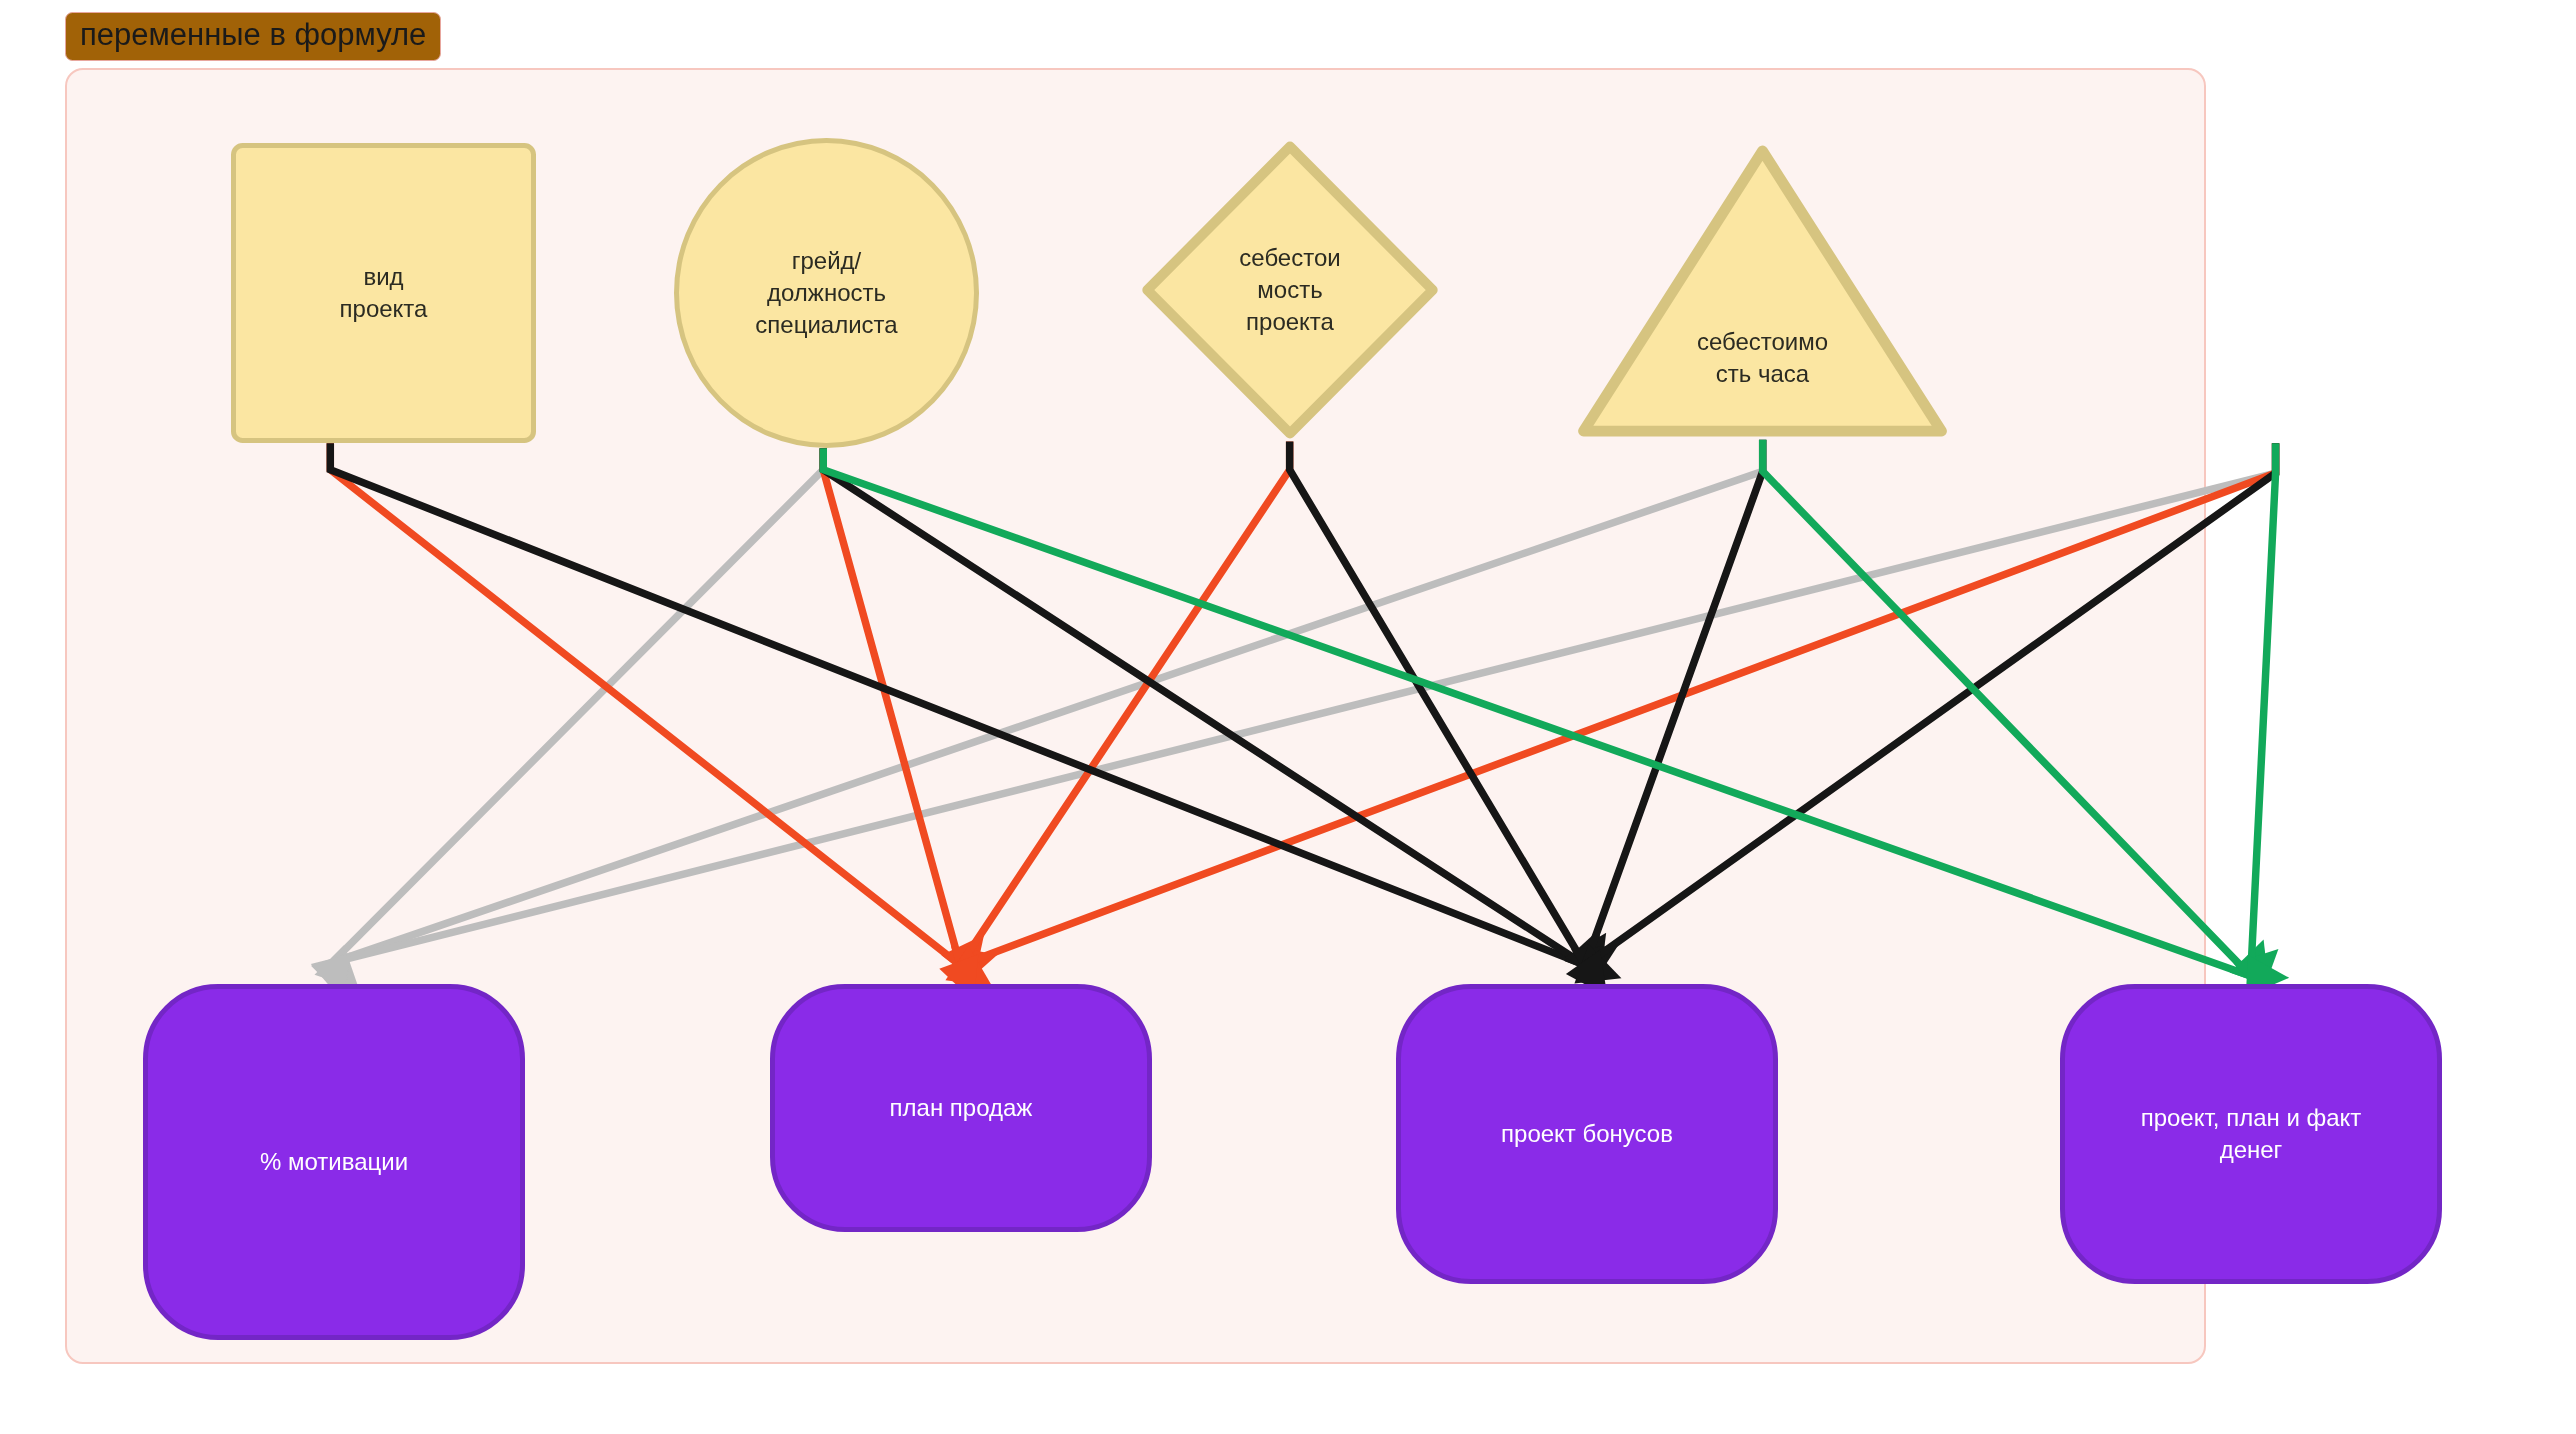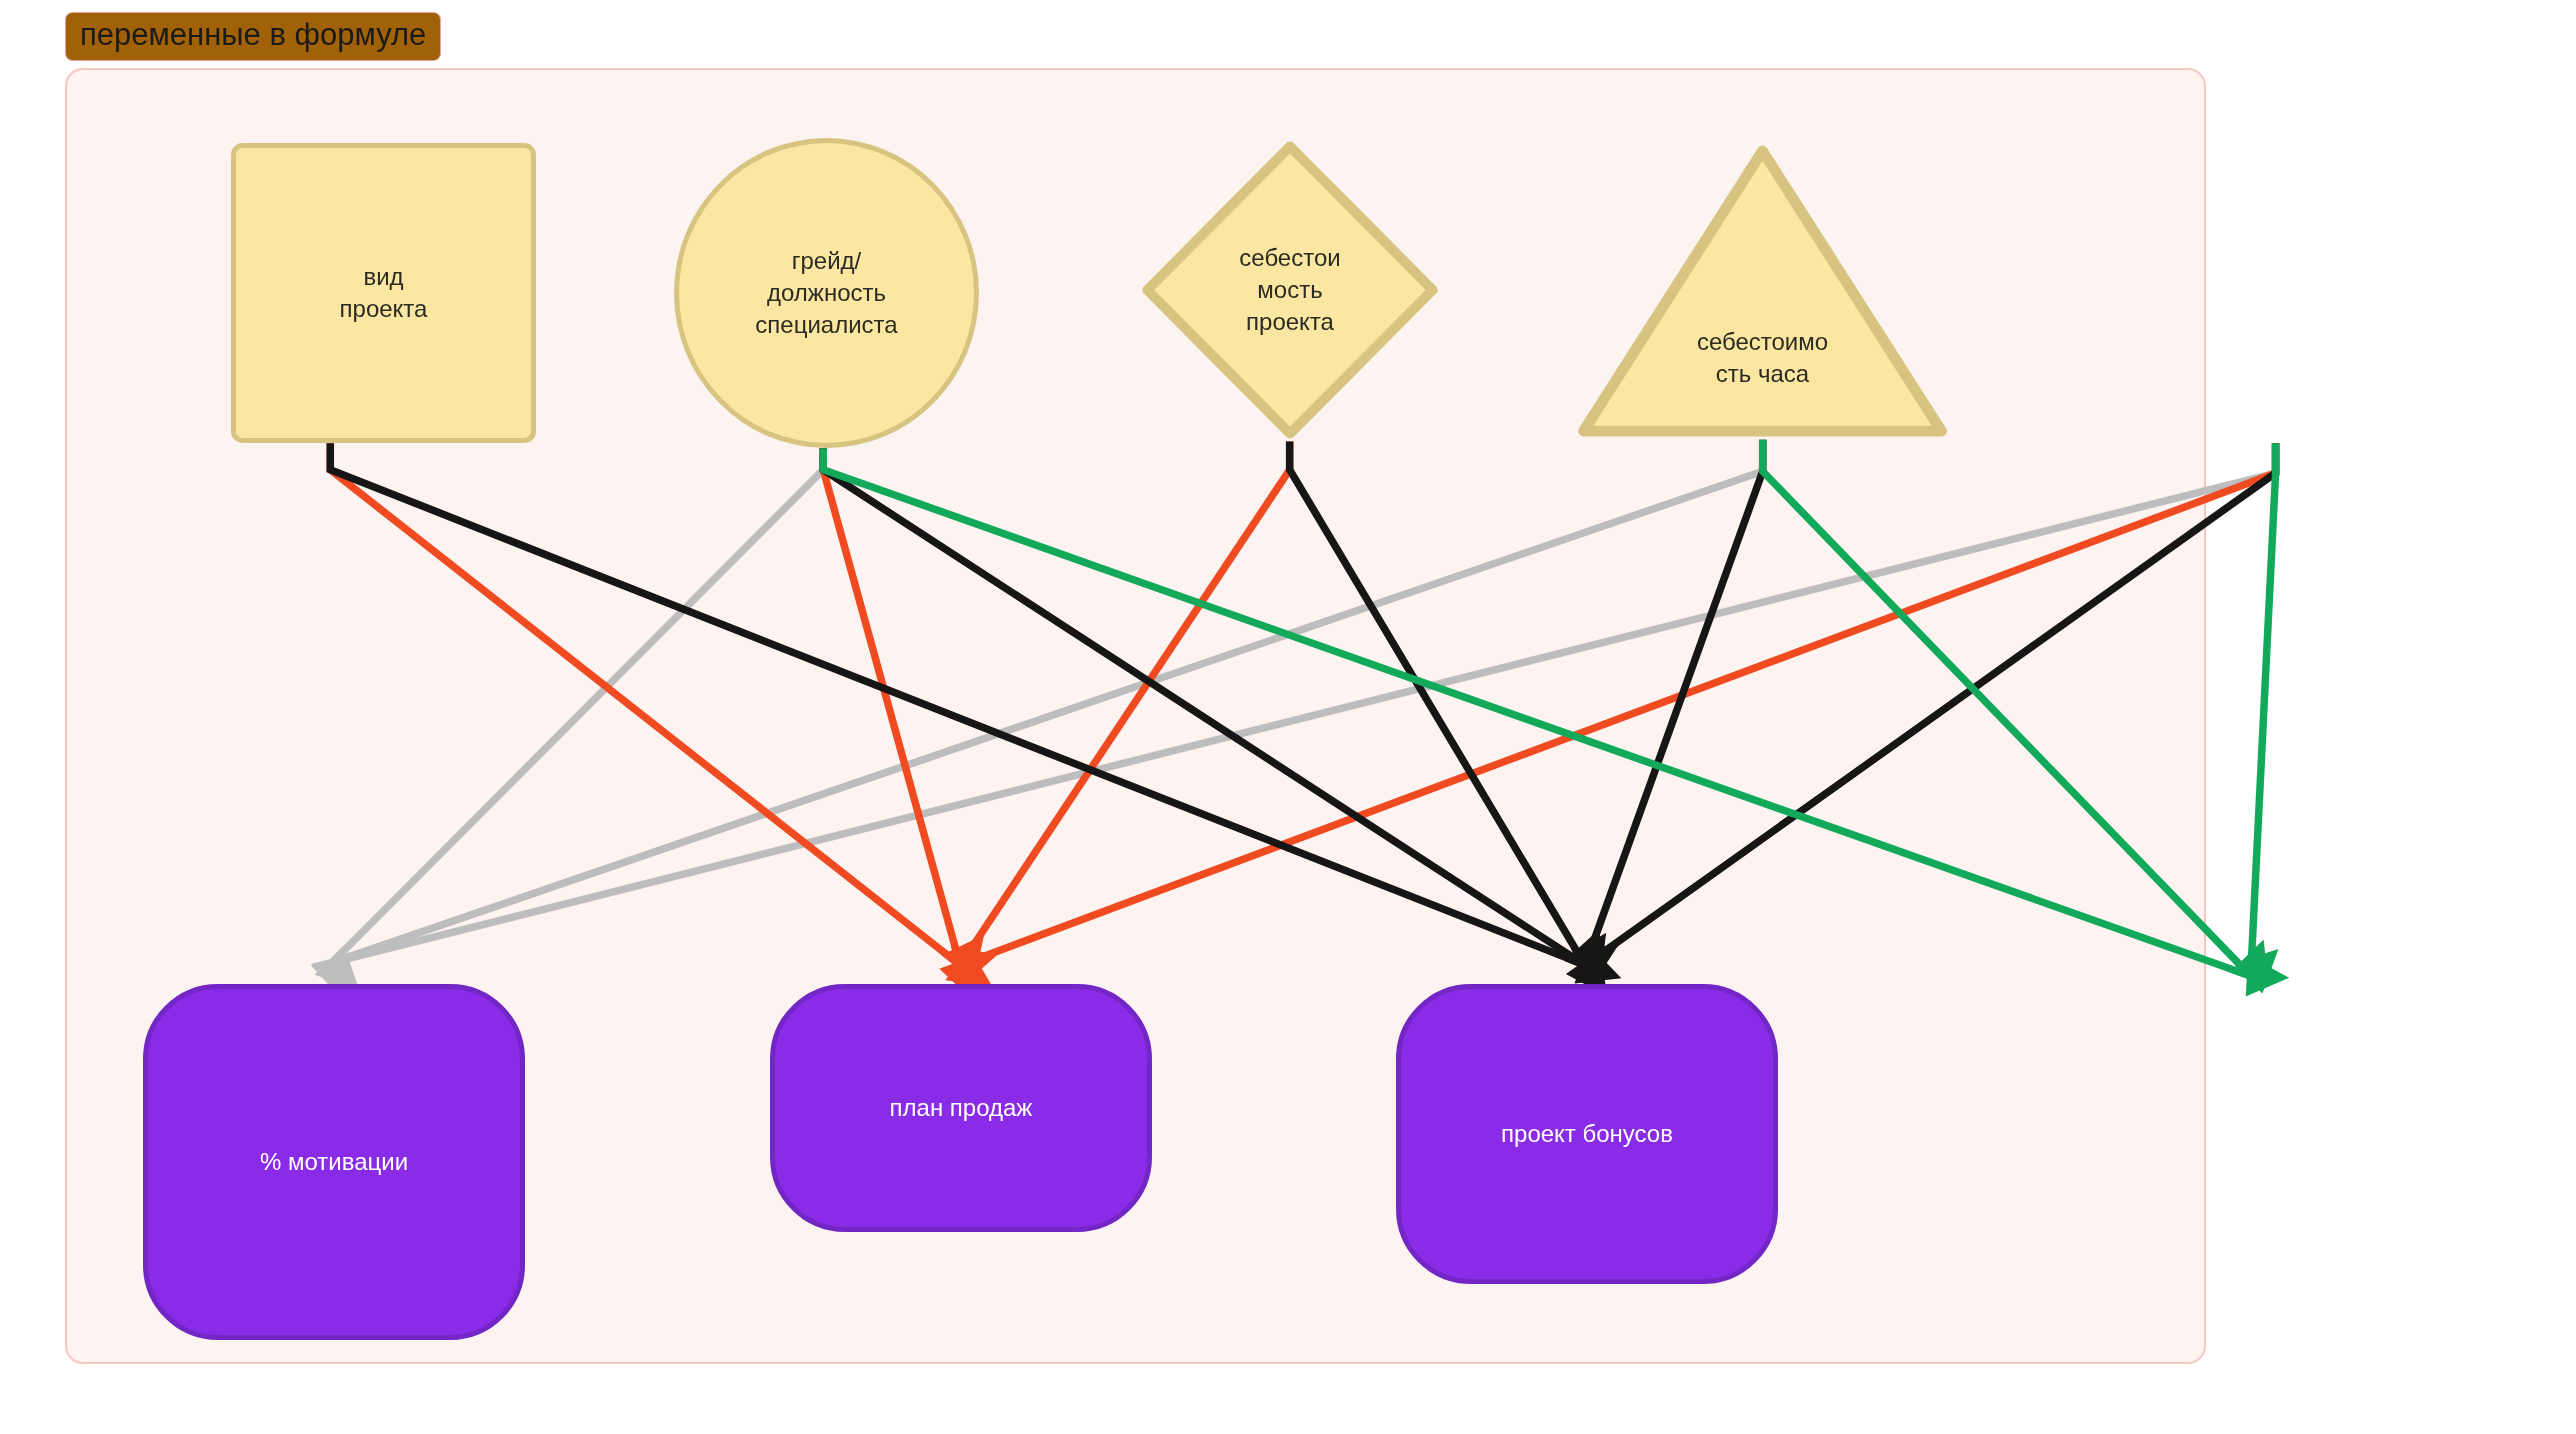--- a/index.html
+++ b/index.html
@@ -139,15 +139,19 @@
   </div>
 
   <div class="node tgt" style="left:770px;top:984px;width:382px;height:248px;">
     <span class="label">план продаж</span>
   </div>
 
   <div class="node tgt" style="left:1396px;top:984px;width:382px;height:300px;">
     <span class="label">проект бонусов</span>
   </div>
 
+  <div class="node tgt" style="left:2060px;top:984px;width:382px;height:300px;">
+    <span class="label">проект, план и факт
+денег</span>
+  </div>
 
 </div>
 
 
 </body></html>

